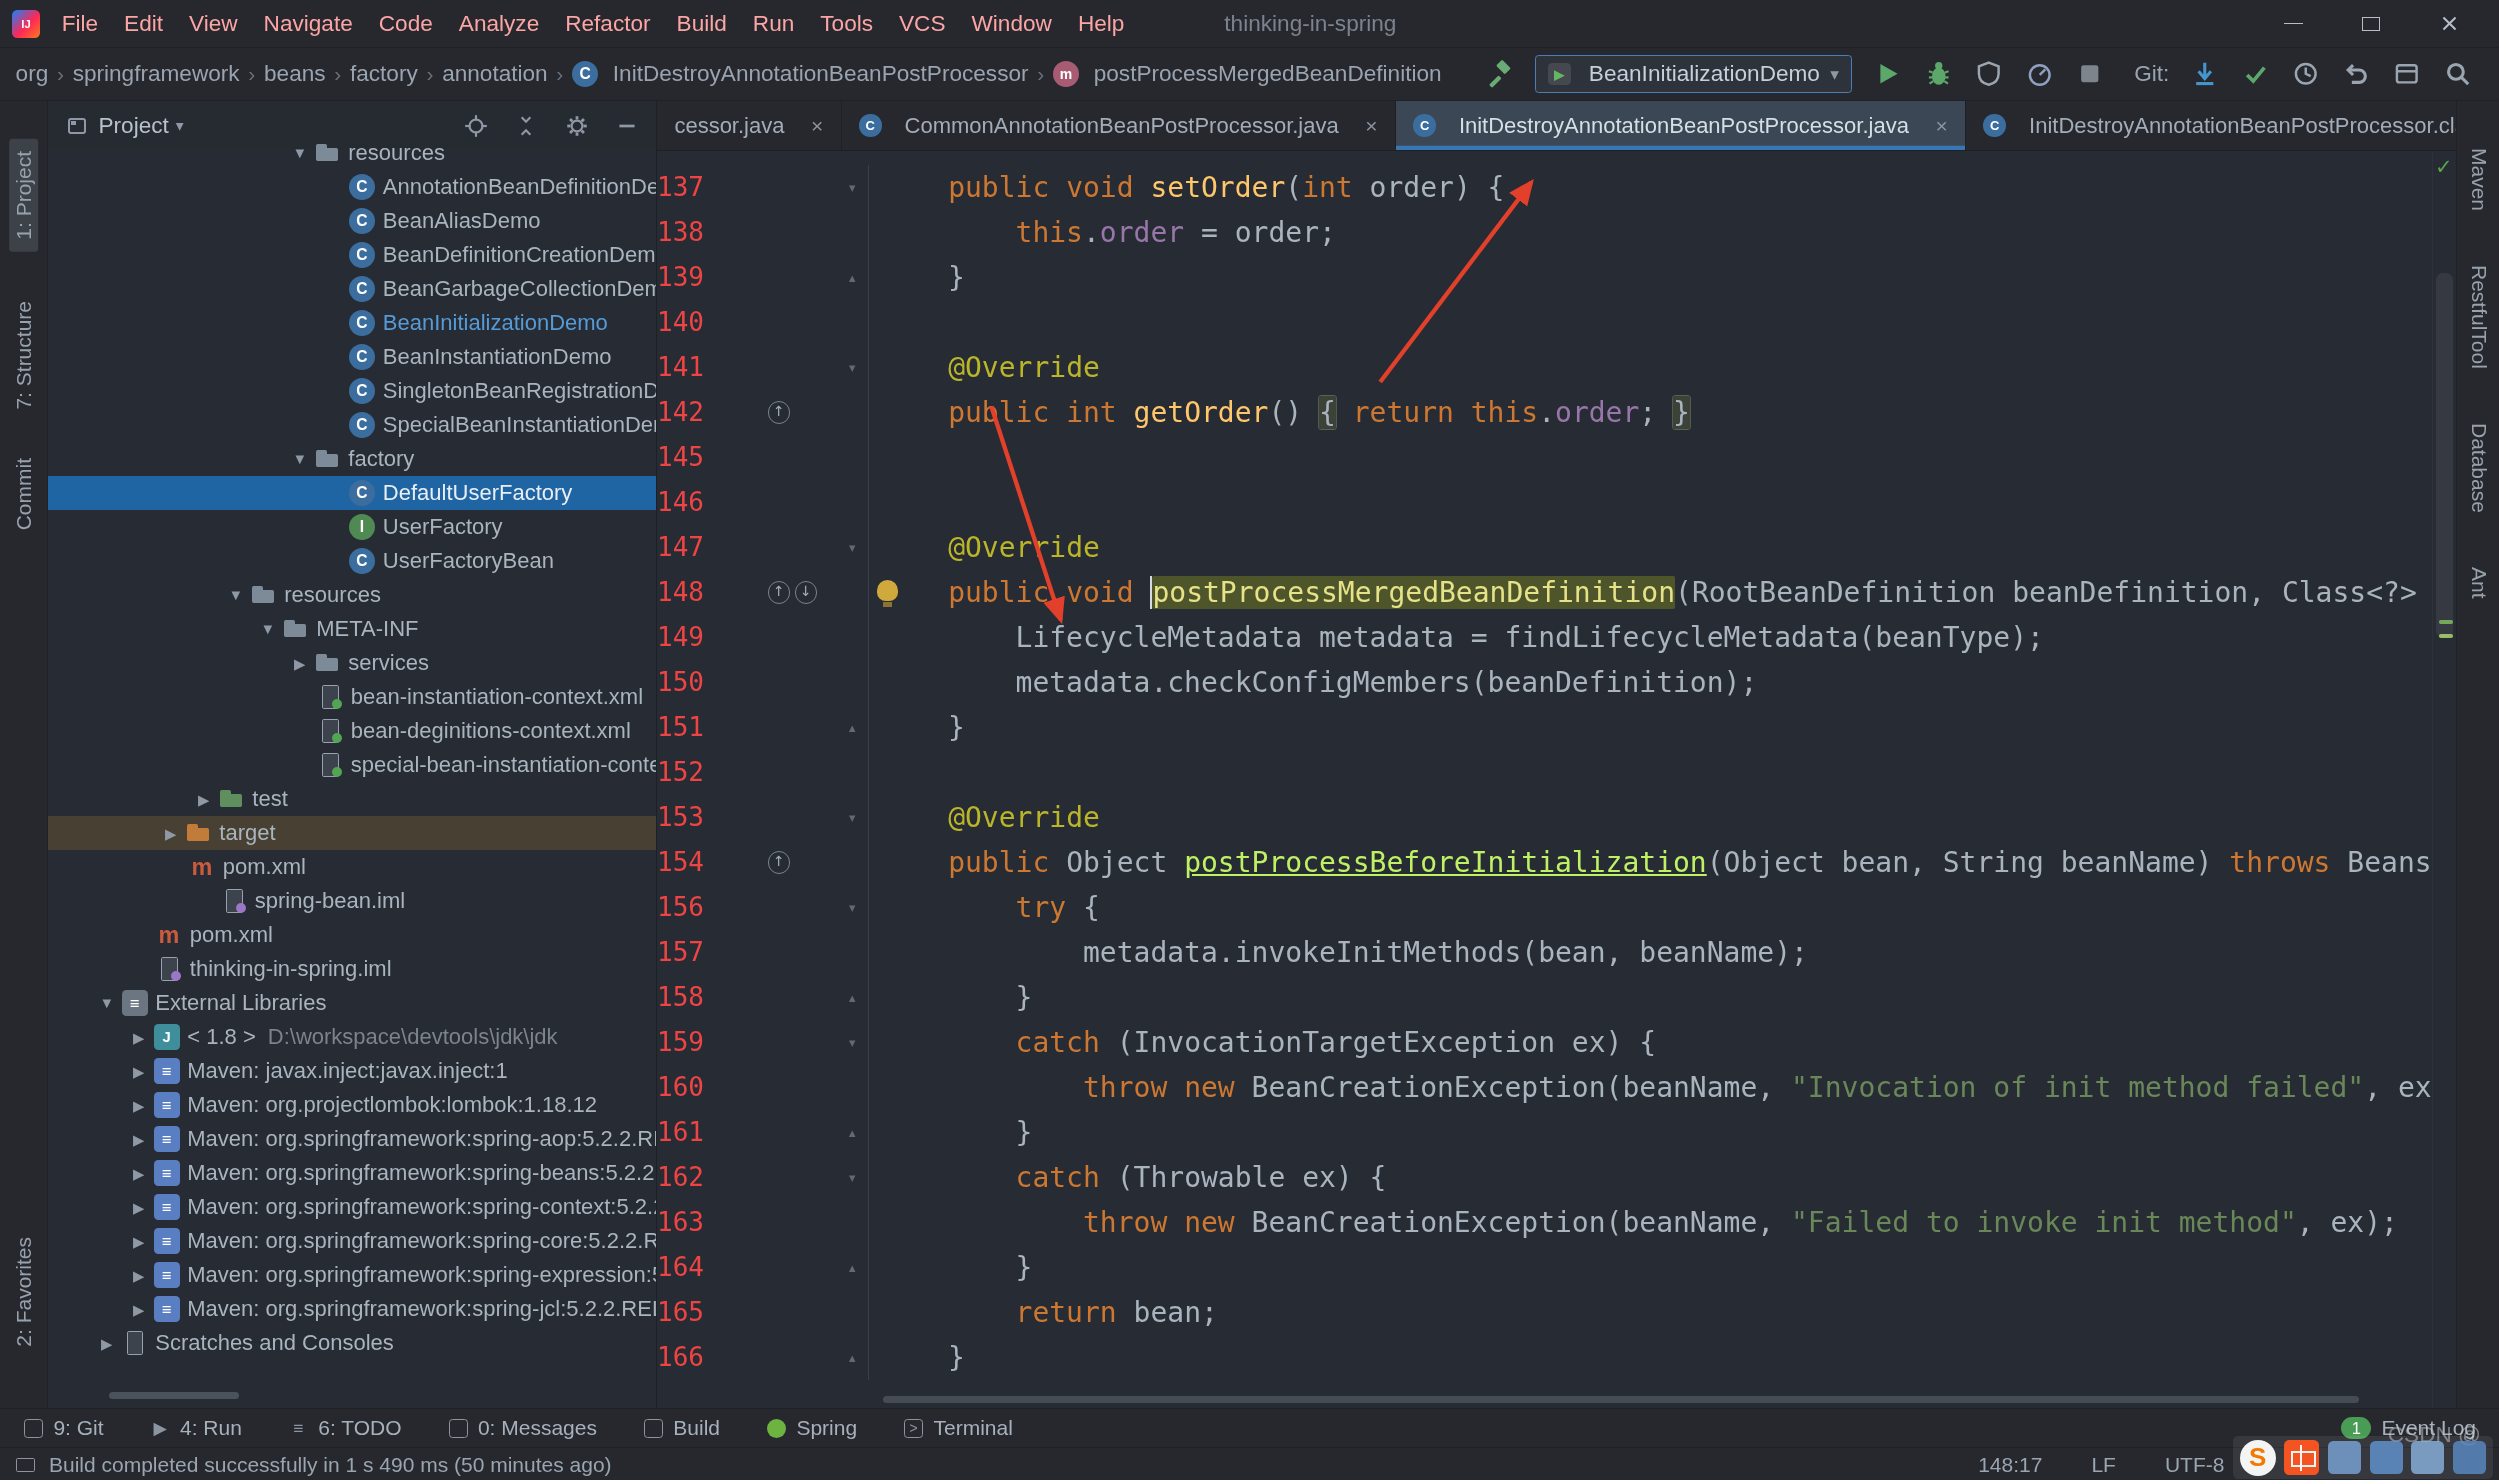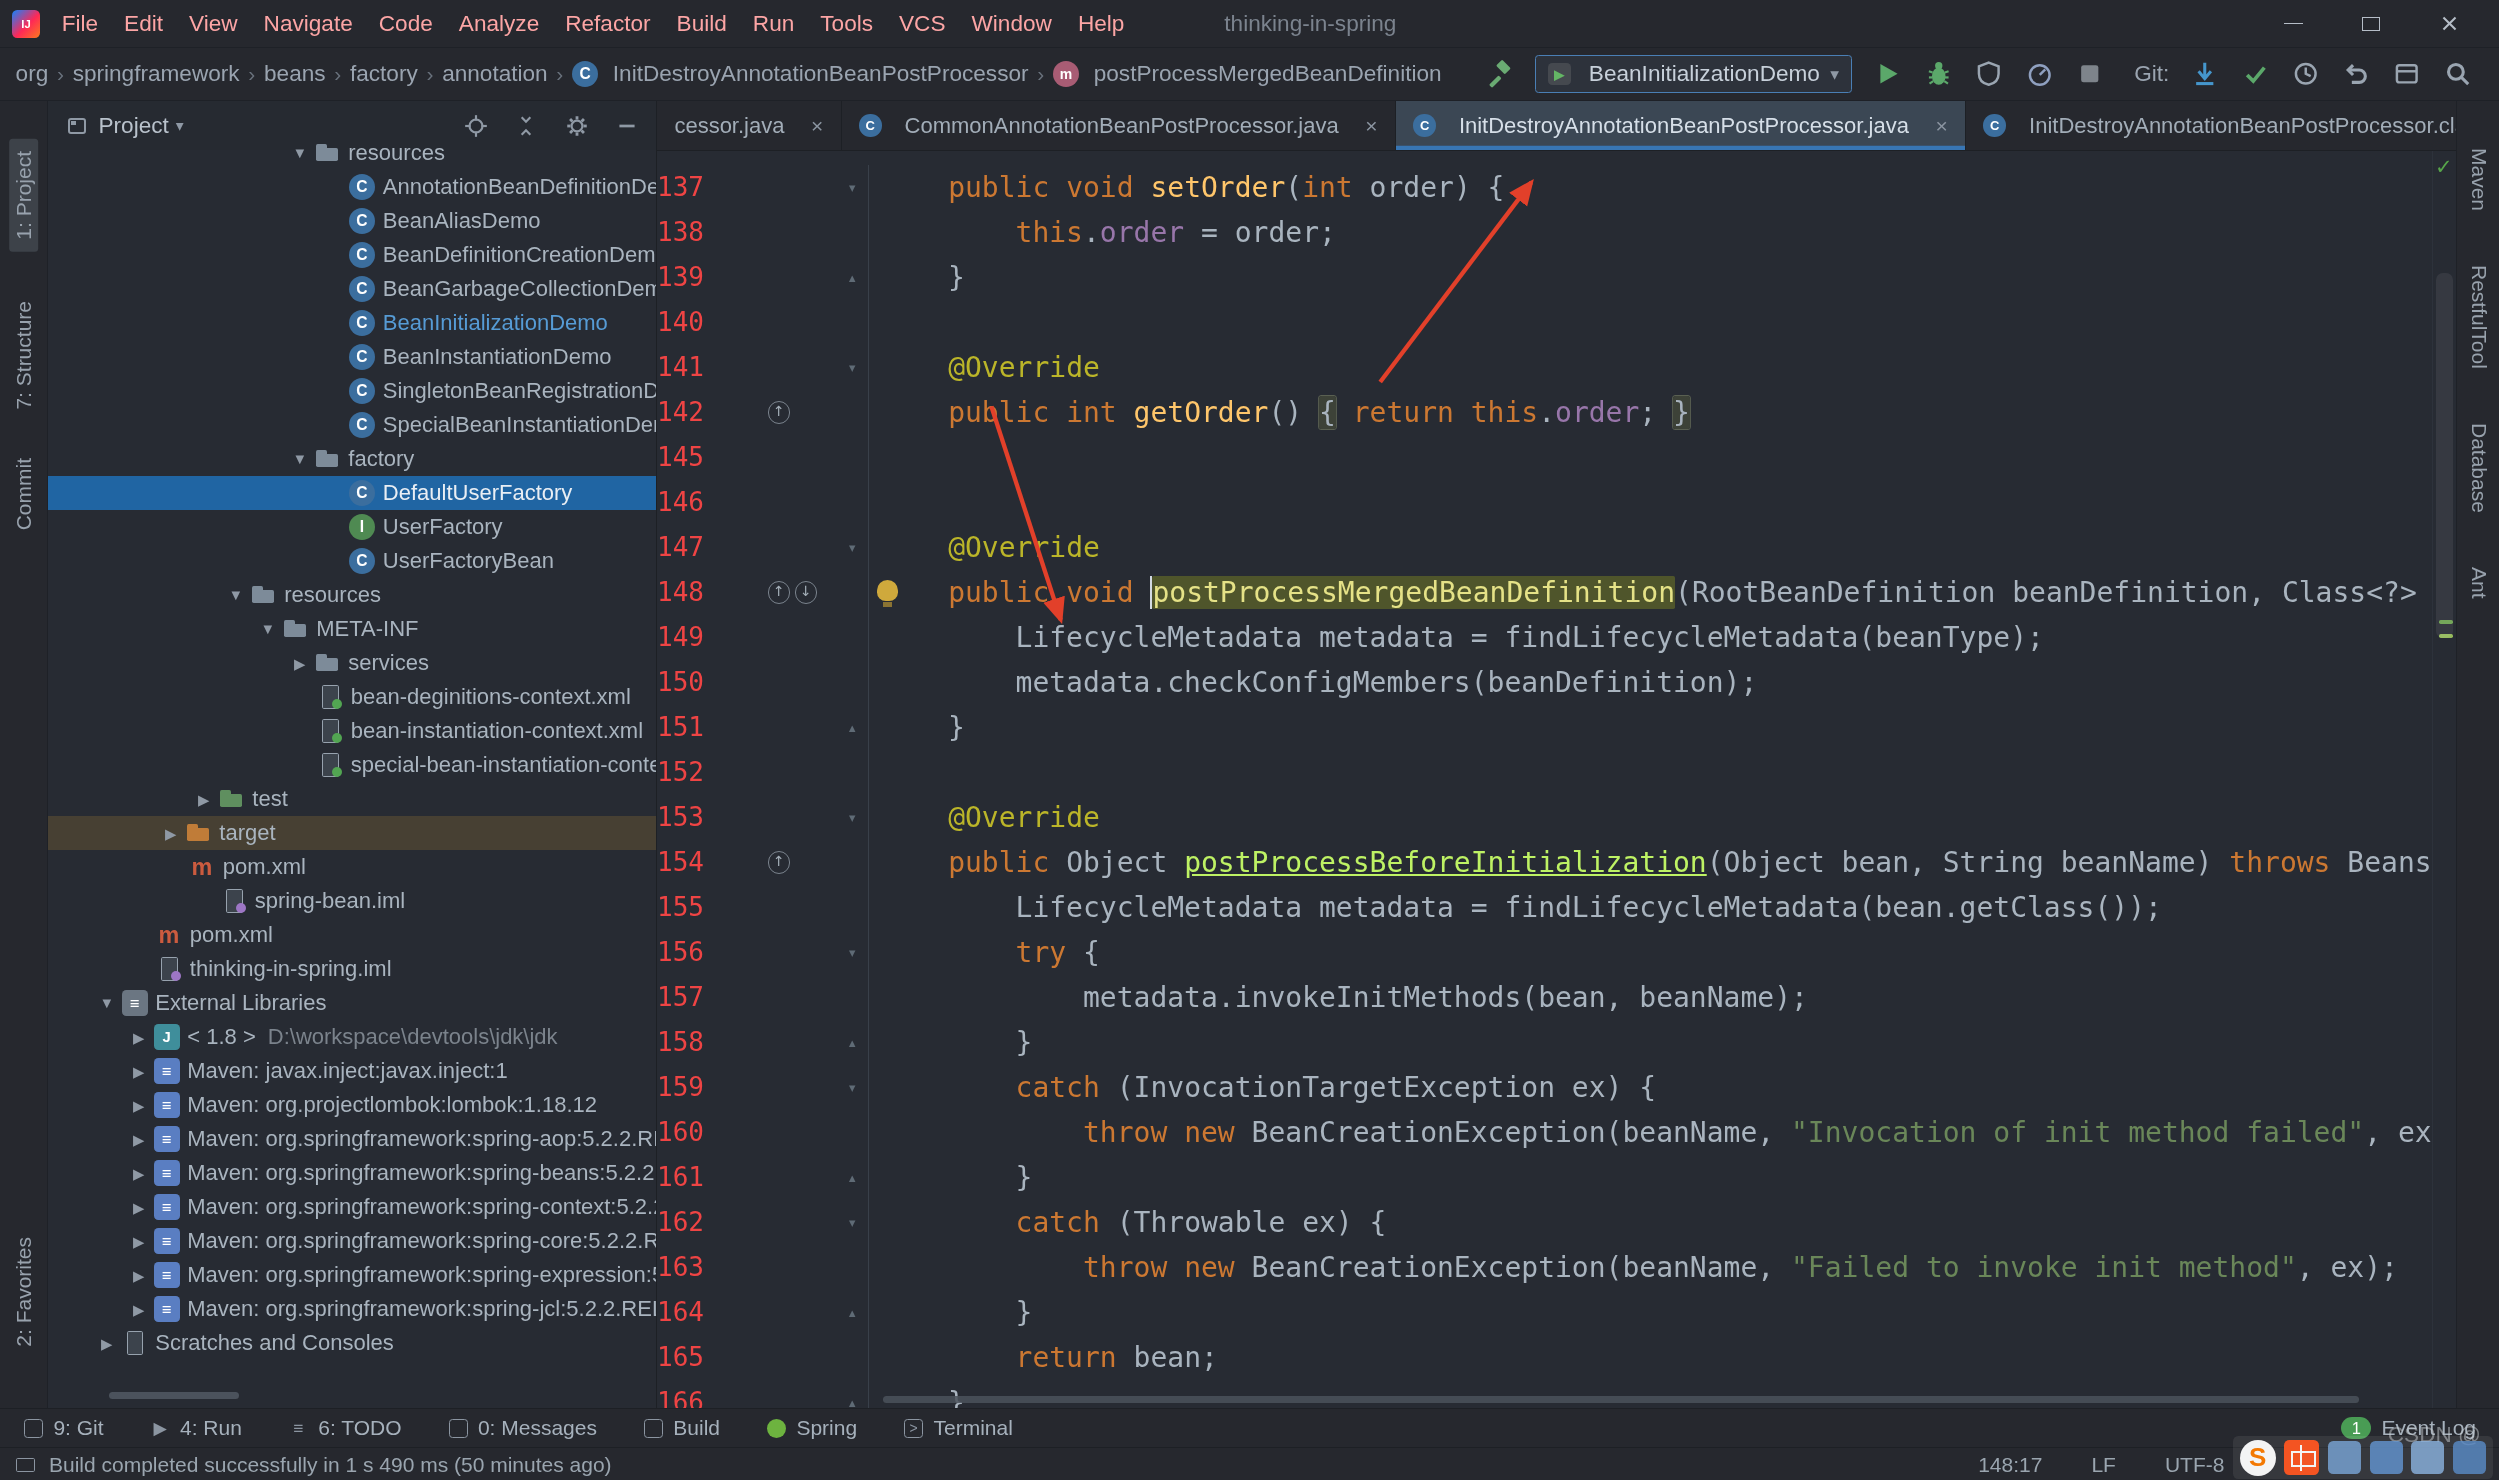--- a/index.html
+++ b/index.html
@@ -412,25 +412,25 @@
             <span class="ti ti-folder"></span>
             <span class="tlabel">META-INF</span>
           </div>
           <div class="trow" style="padding-left: 237px;">
             <span class="tarrow">▶</span>
             <span class="ti ti-folder"></span>
             <span class="tlabel">services</span>
           </div>
           <div class="trow" style="padding-left: 269px;">
             <span class="ti ti-xml"></span>
-            <span class="tlabel">bean-deginitions-context.xml</span>
+            <span class="tlabel">bean-instantiation-context.xml</span>
           </div>
           <div class="trow" style="padding-left: 269px;">
             <span class="ti ti-xml"></span>
-            <span class="tlabel">bean-instantiation-context.xml</span>
+            <span class="tlabel">bean-deginitions-context.xml</span>
           </div>
           <div class="trow" style="padding-left: 269px;">
             <span class="ti ti-xml"></span>
             <span class="tlabel">special-bean-instantiation-context.xml</span>
           </div>
           <div class="trow" style="padding-left: 141px;">
             <span class="tarrow">▶</span>
             <span class="ti ti-folder-test"></span>
             <span class="tlabel">test</span>
           </div>
@@ -551,21 +551,20 @@
             <div class="eline"><span class="lnum">145</span><span class="gicons"></span><span class="gfold"></span><span class="ecode"></span></div>
             <div class="eline"><span class="lnum">146</span><span class="gicons"></span><span class="gfold"></span><span class="ecode"></span></div>
             <div class="eline"><span class="lnum">147</span><span class="gicons"></span><span class="gfold">▾</span><span class="ecode"><span class="c-p">    </span><span class="c-a">@Override</span></span></div>
             <div class="eline"><span class="lnum">148</span><span class="gicons"><span class="gi">↑</span><span class="gi">↓</span></span><span class="gfold"></span><span class="ecode"><span class="bulb"></span><span class="c-p">    </span><span class="c-k">public</span><span class="c-p"> </span><span class="c-k">void</span><span class="c-p"> </span><span class="c-caret"></span><span class="c-hl">postProcessMergedBeanDefinition</span><span class="c-p">(RootBeanDefinition beanDefinition, Class&lt;?&gt; beanType, String beanName) {</span></span></div>
             <div class="eline"><span class="lnum">149</span><span class="gicons"></span><span class="gfold"></span><span class="ecode"><span class="c-p">        LifecycleMetadata metadata = findLifecycleMetadata(beanType);</span></span></div>
             <div class="eline"><span class="lnum">150</span><span class="gicons"></span><span class="gfold"></span><span class="ecode"><span class="c-p">        metadata.checkConfigMembers(beanDefinition);</span></span></div>
             <div class="eline"><span class="lnum">151</span><span class="gicons"></span><span class="gfold">▴</span><span class="ecode"><span class="c-p">    }</span></span></div>
             <div class="eline"><span class="lnum">152</span><span class="gicons"></span><span class="gfold"></span><span class="ecode"></span></div>
             <div class="eline"><span class="lnum">153</span><span class="gicons"></span><span class="gfold">▾</span><span class="ecode"><span class="c-p">    </span><span class="c-a">@Override</span></span></div>
             <div class="eline"><span class="lnum">154</span><span class="gicons"><span class="gi">↑</span></span><span class="gfold"></span><span class="ecode"><span class="c-p">    </span><span class="c-k">public</span><span class="c-p"> Object </span><span class="c-mu">postProcessBeforeInitialization</span><span class="c-p">(Object bean, String beanName) </span><span class="c-k">throws</span><span class="c-p"> BeansException {</span></span></div>
-            <div class="eline"><span class="lnum">155</span><span class="gicons"></span><span class="gfold"></span><span class="ecode"><span class="c-p">        LifecycleMetadata metadata = findLifecycleMetadata(bean.getClass());</span></span></div>
             <div class="eline"><span class="lnum">156</span><span class="gicons"></span><span class="gfold">▾</span><span class="ecode"><span class="c-p">        </span><span class="c-k">try</span><span class="c-p"> {</span></span></div>
             <div class="eline"><span class="lnum">157</span><span class="gicons"></span><span class="gfold"></span><span class="ecode"><span class="c-p">            metadata.invokeInitMethods(bean, beanName);</span></span></div>
             <div class="eline"><span class="lnum">158</span><span class="gicons"></span><span class="gfold">▴</span><span class="ecode"><span class="c-p">        }</span></span></div>
             <div class="eline"><span class="lnum">159</span><span class="gicons"></span><span class="gfold">▾</span><span class="ecode"><span class="c-p">        </span><span class="c-k">catch</span><span class="c-p"> (InvocationTargetException ex) {</span></span></div>
             <div class="eline"><span class="lnum">160</span><span class="gicons"></span><span class="gfold"></span><span class="ecode"><span class="c-p">            </span><span class="c-k">throw</span><span class="c-p"> </span><span class="c-k">new</span><span class="c-p"> BeanCreationException(beanName, </span><span class="c-s">"Invocation of init method failed"</span><span class="c-p">, ex.getTargetException());</span></span></div>
             <div class="eline"><span class="lnum">161</span><span class="gicons"></span><span class="gfold">▴</span><span class="ecode"><span class="c-p">        }</span></span></div>
             <div class="eline"><span class="lnum">162</span><span class="gicons"></span><span class="gfold">▾</span><span class="ecode"><span class="c-p">        </span><span class="c-k">catch</span><span class="c-p"> (Throwable ex) {</span></span></div>
             <div class="eline"><span class="lnum">163</span><span class="gicons"></span><span class="gfold"></span><span class="ecode"><span class="c-p">            </span><span class="c-k">throw</span><span class="c-p"> </span><span class="c-k">new</span><span class="c-p"> BeanCreationException(beanName, </span><span class="c-s">"Failed to invoke init method"</span><span class="c-p">, ex);</span></span></div>
             <div class="eline"><span class="lnum">164</span><span class="gicons"></span><span class="gfold">▴</span><span class="ecode"><span class="c-p">        }</span></span></div>
             <div class="eline"><span class="lnum">165</span><span class="gicons"></span><span class="gfold"></span><span class="ecode"><span class="c-p">        </span><span class="c-k">return</span><span class="c-p"> bean;</span></span></div>

